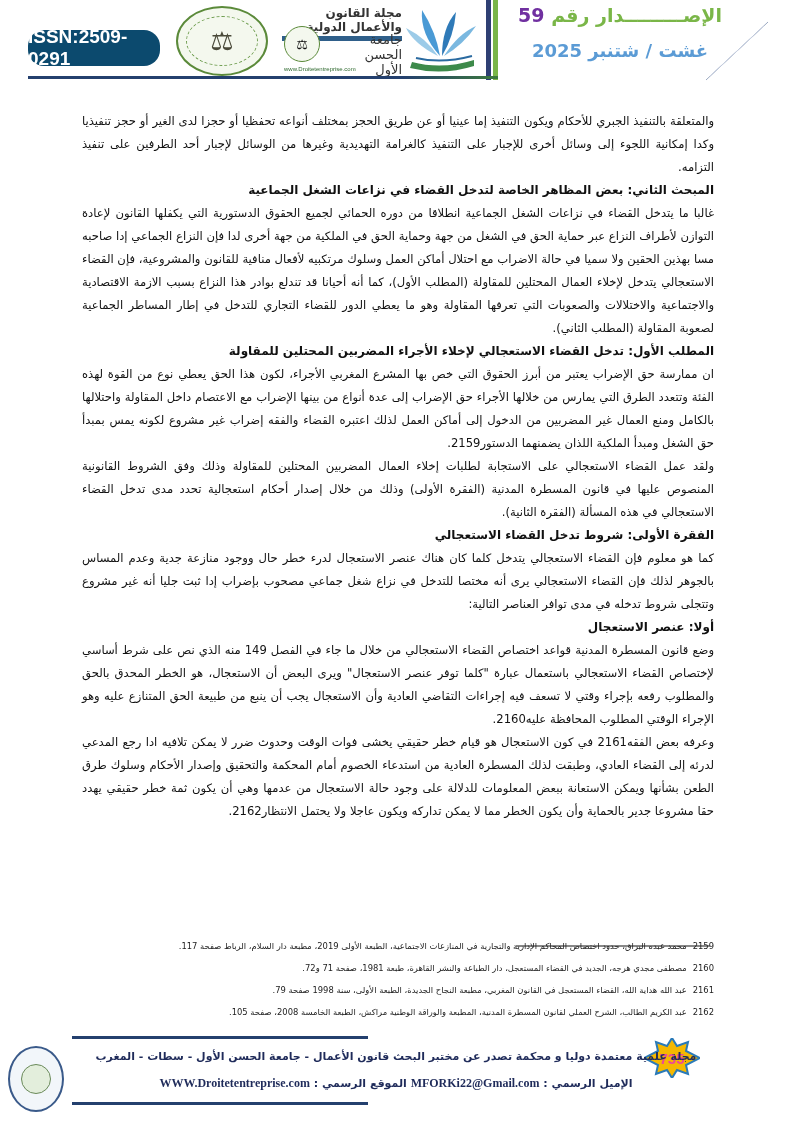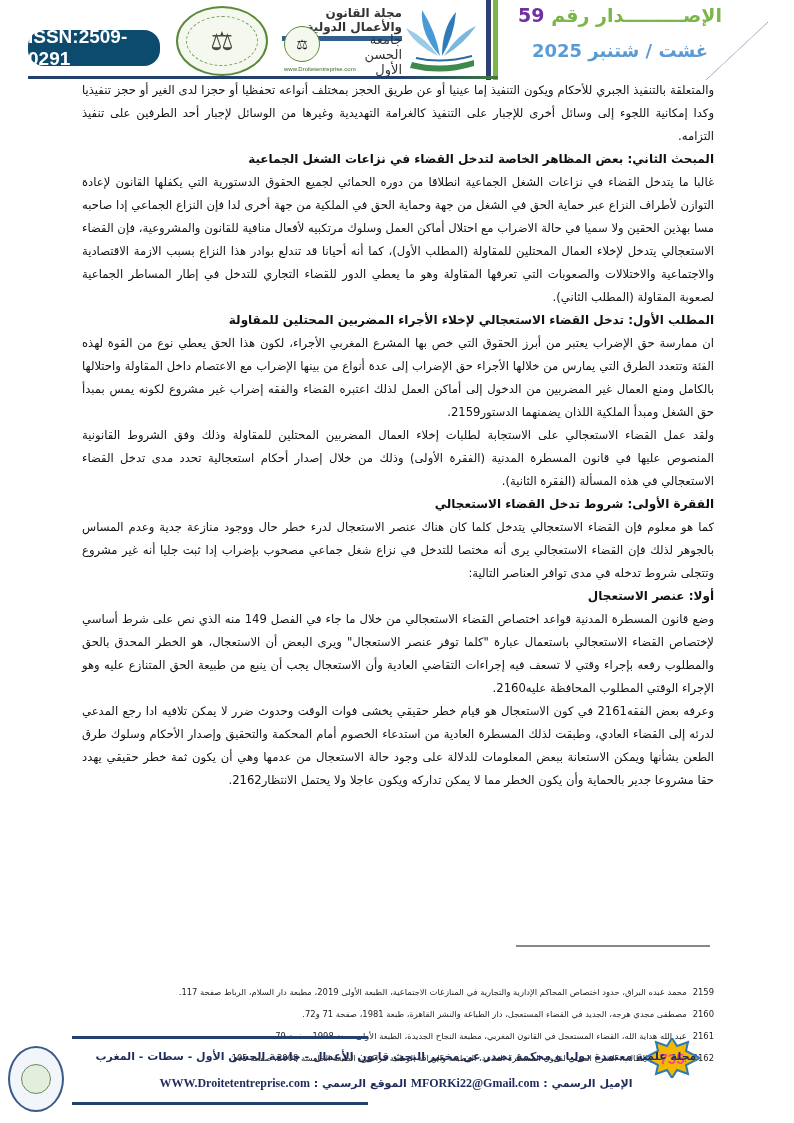--- a/index.html
+++ b/index.html
@@ -46,35 +46,35 @@
     color: #5b9bd5; white-space: nowrap;
   }
   .slash-deco { position: absolute; left: 700px; top: 20px; width: 70px; height: 62px; }
   .header-rule {
     position: absolute; left: 28px; top: 76px; width: 470px; height: 3px;
     background: linear-gradient(to right, #24406e, #24406e 80%, #3d7a3d);
   }
 
   
   .content {
-    position: absolute; right: 80px; top: 79px; width: 632px;
+    position: absolute; right: 80px; top: 110px; width: 632px;
     font-family: "DejaVu Sans", sans-serif; font-size: 11.6px;
     line-height: 23px; text-align: justify; text-align-last: right;
   }
   .content p { margin: 0; text-align: justify; }
   .content h3 {
     margin: 0; font-size: 12px; font-weight: bold; line-height: 23px;
   }
 
   
   .fn-rule {
     position: absolute; left: 516px; top: 945px; width: 194px; height: 2px; background: #888;
   }
   .footnotes {
-    position: absolute; right: 80px; top: 981px; width: 640px;
+    position: absolute; right: 80px; top: 935px; width: 640px;
     font-size: 8.4px; line-height: 22px; color: #222;
   }
   .footnotes .fn { white-space: nowrap; }
   .footnotes .fn .fnum { margin-left: 6px; }
   .footer-rule { position:absolute; left:72px; width:296px; height:3px; background:#24406e; }
   .badge {
     position: absolute; left: 644px; top: 1038px; width: 56px; height: 40px;
   }
   .badge-num {
     position: absolute; left: 644px; top: 1038px; width: 56px; height: 40px;

